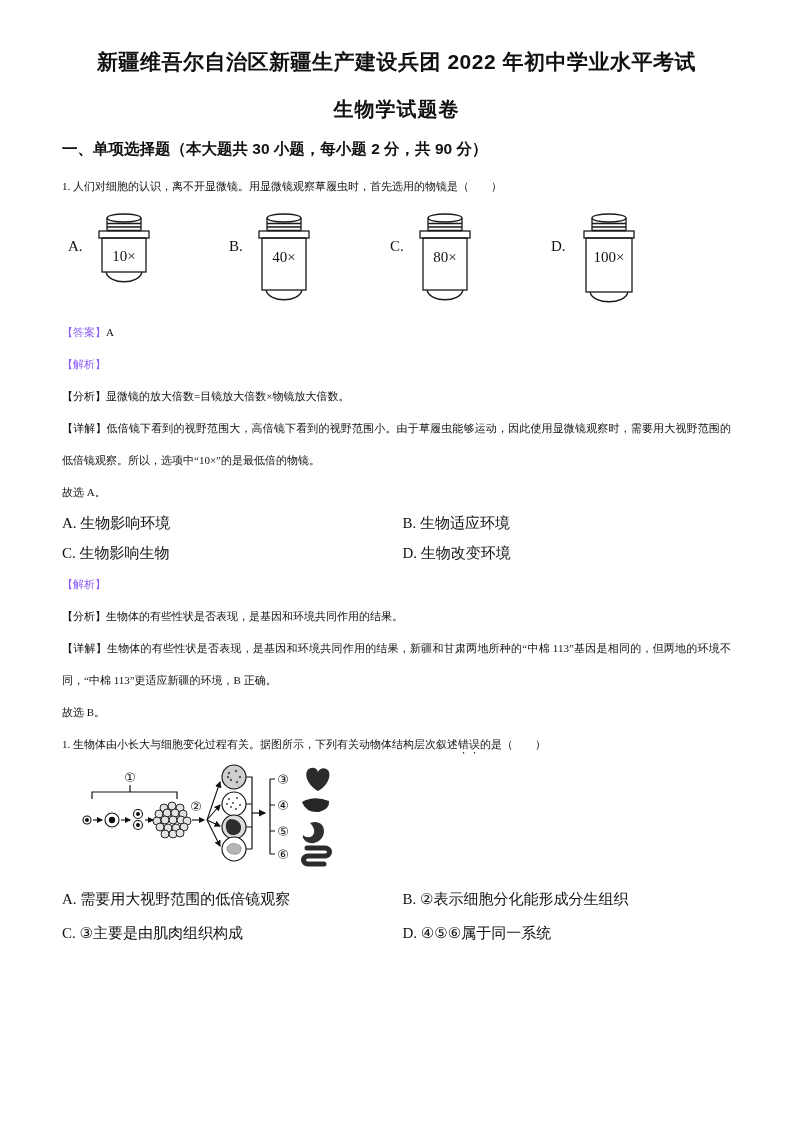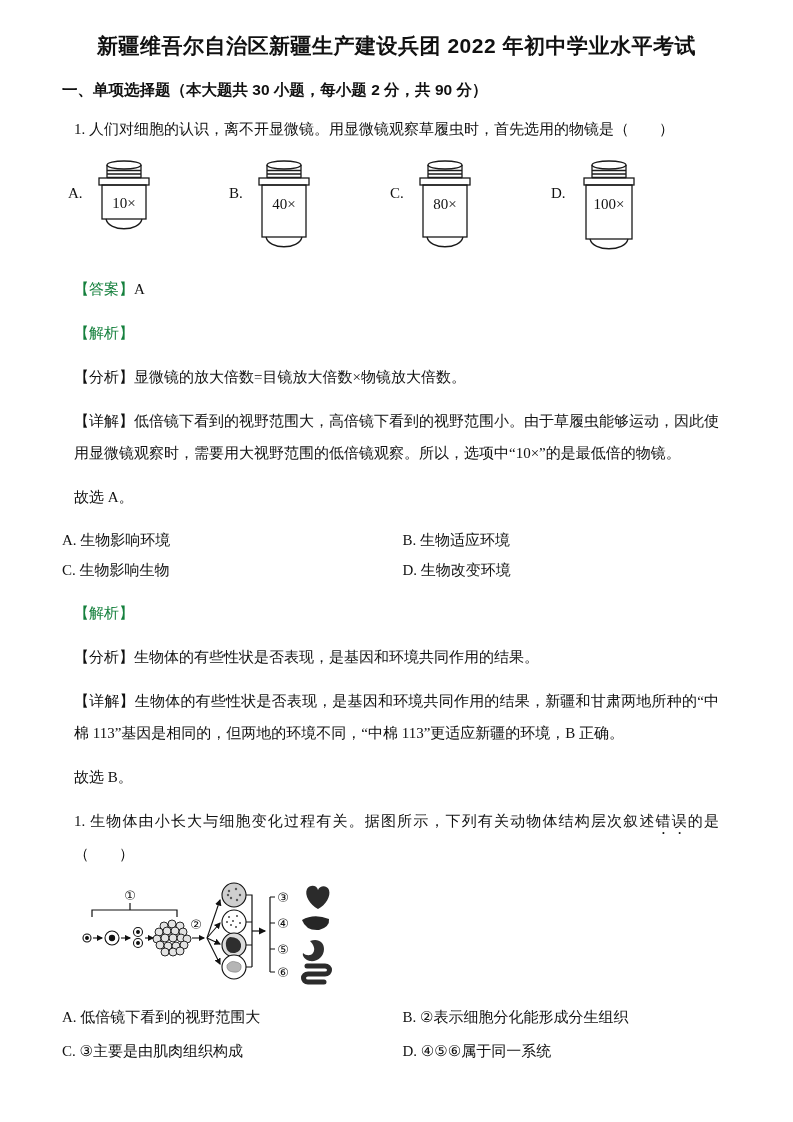--- a/index.html
+++ b/index.html
@@ -1,26 +1,26 @@
 <!DOCTYPE html>
 <html><head>
 <meta charset="utf-8">
 <style>
   html,body{margin:0;padding:0;background:#ffffff;}
   body{width:793px;height:1122px;overflow:hidden;
        font-family:"Liberation Serif","DejaVu Serif",serif;color:#111;}
-  .page{box-sizing:border-box;width:793px;height:892px;padding:32px 62px 20px 62px;}
+  .page{box-sizing:border-box;width:793px;height:892px;padding:48px 62px 20px 62px;}
   .doc-title{font-family:"Liberation Sans","DejaVu Sans",sans-serif;font-weight:bold;
              font-size:21px;text-align:center;margin:0 0 20px 0;letter-spacing:.5px;}
   .doc-subtitle{font-family:"Liberation Sans","DejaVu Sans",sans-serif;font-weight:bold;
              font-size:20px;text-align:center;margin:0 0 16px 0;letter-spacing:1px;}
   .section-heading{font-family:"Liberation Sans","DejaVu Sans",sans-serif;font-weight:bold;
              font-size:15.5px;margin:0 0 10px 0;}
-  p.line{margin:12px;font-size:15px;line-height:32px;text-align:justify;}
-  .accent{color:#15803d;}
+  p.line{margin:0;font-size:11px;line-height:32px;text-align:justify;}
+  .accent{color:#8b5cf6;}
   .answer-line .val{color:#111;}
   .em-dots{-webkit-text-emphasis:filled dot;text-emphasis:filled dot;
            -webkit-text-emphasis-position:under right;text-emphasis-position:under right;}
   
   .lens-row{display:flex;align-items:flex-start;margin:8px 0 2px 6px;height:104px;}
   .lens-group{display:flex;width:161px;}
   .lens-letter{font-size:15px;margin:28px 8px 0 0;}
   .lens-label{font-size:15px;fill:#111;font-family:"Liberation Serif","DejaVu Serif",serif;}
   
   .opt-grid{display:grid;grid-template-columns:1fr 1fr;column-gap:12px;margin:0;}
@@ -29,20 +29,21 @@
   
   .diagram-wrap{margin:4px 0 2px 8px;}
   svg text.circnum{font-size:13px;fill:#111;font-family:"DejaVu Sans",sans-serif;}
 </style>
 </head>
 <body>
 
 <div class="page">
 
   <h1 class="doc-title">新疆维吾尔自治区新疆生产建设兵团 2022 年初中学业水平考试</h1>
+  <h2 class="doc-subtitle">生物学试题卷</h2>
   <h3 class="section-heading">一、单项选择题（本大题共 30 小题，每小题 2 分，共 90 分）</h3>
 
   <div>
     <p class="line">1. 人们对细胞的认识，离不开显微镜。用显微镜观察草履虫时，首先选用的物镜是（　　）</p>
 
     <div class="lens-row">
       <div class="lens-group">
         <span class="lens-letter">A.</span>
         <svg width="66" height="84" viewBox="0 0 66 84">
           <g fill="none" stroke="#1a1a1a" stroke-width="1.3">
@@ -216,20 +217,20 @@
         <g>
           <path d="M227 7 c3 -5 10 -4 11 1 c2 -5 9 -5 11 0 c2 6 -3 15 -11 19 c-8 -4 -14 -14 -11 -20 z" fill="#2b2b2b"></path>
           <path d="M222 38 q12 -7 27 -1 q1 8 -10 11 q-13 1 -17 -10 z" fill="#262626"></path>
           <path d="M230 59 c8 -3 14 1 14 8 c0 8 -7 13 -14 12 c-5 -1 -8 -5 -7 -8 c3 3 8 3 10 0 c3 -4 0 -9 -3 -12 z" fill="#303030"></path>
           <path d="M227 84 h18 c6 0 6 8 0 8 h-17 c-6 0 -6 8 0 8 h16" fill="none" stroke="#2b2b2b" stroke-width="5" stroke-linecap="round"></path>
         </g>
       </svg>
     </div>
 
     <div class="opt-grid q3-opts">
-      <span>A. 低倍镜下看到的视野范围大</span>
+      <span>A. 需要用大视野范围的低倍镜观察</span>
       <span>B. ②表示细胞分化能形成分生组织</span>
       <span>C. ③主要是由肌肉组织构成</span>
       <span>D. ④⑤⑥属于同一系统</span>
     </div>
   </div>
 
 </div>
 
 </body></html>

